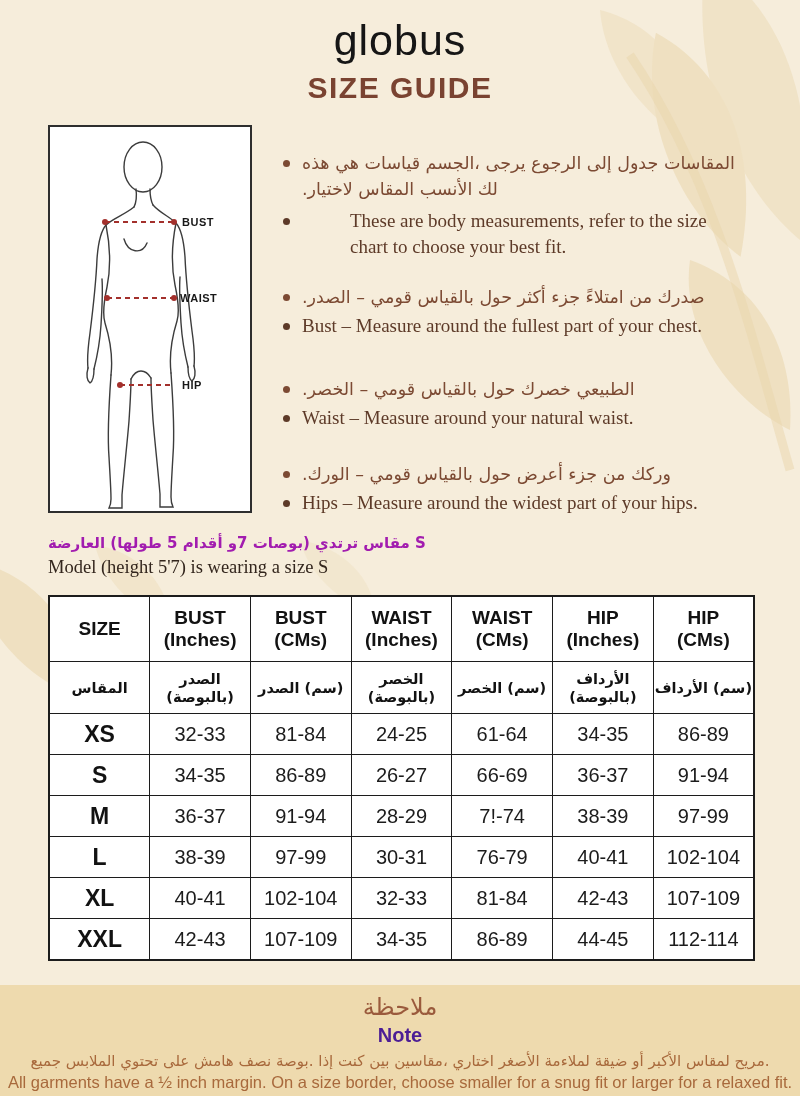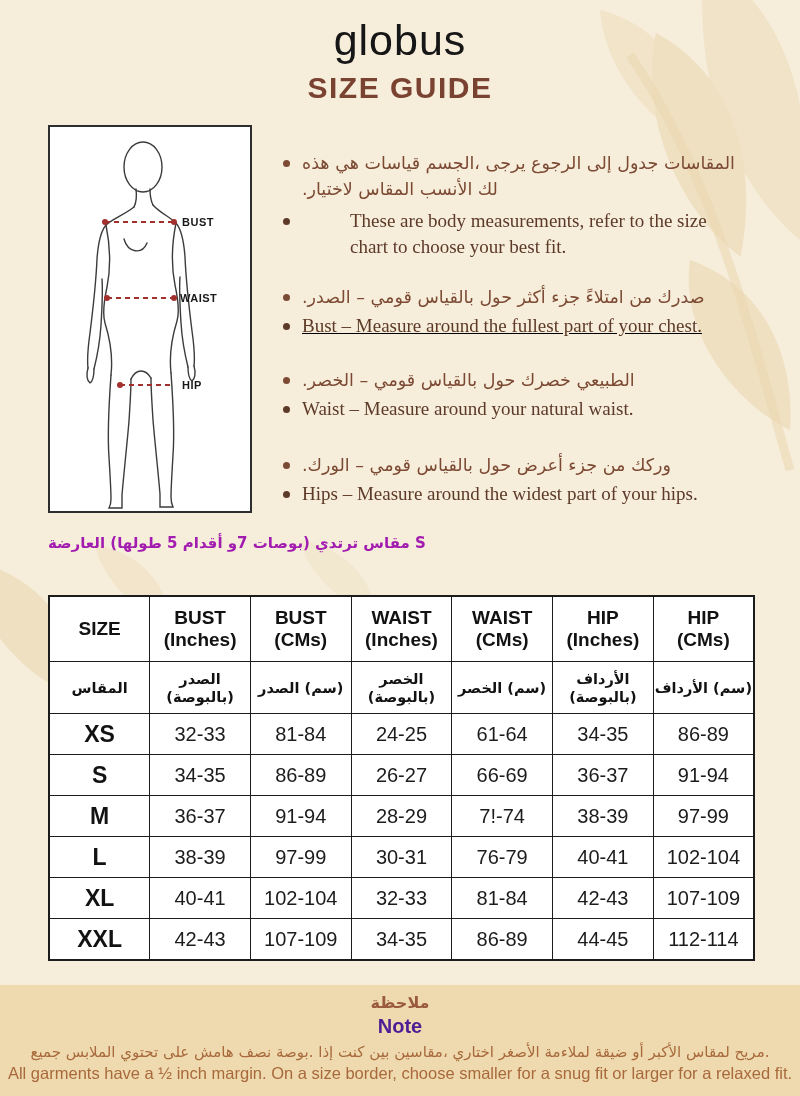--- a/index.html
+++ b/index.html
@@ -19,38 +19,38 @@
   .mline{stroke:#a3302c;stroke-width:2;stroke-dasharray:5 4;}
   .mdot{fill:#a3302c;}
   .mlabel{font-family:"Liberation Sans",sans-serif;font-size:11px;font-weight:700;fill:#181818;letter-spacing:.5px;}
   
   .bullets{position:absolute;left:283px;top:150px;width:462px;z-index:2;}
   .bullet-item{display:flex;align-items:flex-start;}
   .dot{flex:0 0 auto;width:7px;height:7px;border-radius:50%;margin:10px 12px 0 0;}
   .dot-ar{background:#7c4a33;}
   .dot-en{background:#5d3a28;}
   .ar-text{font-family:"DejaVu Sans",sans-serif;font-size:17.5px;line-height:26px;color:#7c4a33;white-space:nowrap;}
-  .en-text{font-family:"Liberation Serif",serif;font-size:19px;line-height:26px;color:#5d3a28;}.mb24{margin-bottom:24px;gap:48px;}.mb32{margin-bottom:28px;text-decoration:underline;}.mb30{margin-bottom:30px;}.mb2{margin-bottom:3px;}
+  .en-text{font-family:"Liberation Serif",serif;font-size:19px;line-height:26px;color:#5d3a28;}.mb24{margin-bottom:24px;gap:48px;}.mb32{margin-bottom:37px;}.mb30{margin-bottom:30px;}.mb2{margin-bottom:3px;}
   
   .model{position:absolute;left:48px;top:531px;z-index:2;}
   .model-ar{font-family:"DejaVu Sans",sans-serif;font-size:15px;line-height:24px;color:#a21caf;font-weight:bold;}
   .model-en{font-family:"Liberation Serif",serif;font-size:18.5px;line-height:25px;color:#33261d;}
   
   .size-table{position:absolute;left:48px;top:595px;width:707px;z-index:2;
         border-collapse:collapse;background:#ffffff;table-layout:fixed;}
   .size-table{border:2.5px solid #1c1c1c;}
   .size-table th,.size-table td{border:1.5px solid #1c1c1c;text-align:center;vertical-align:middle;padding:0;}
   .th-en{height:64px;font-size:19px;line-height:22px;font-weight:700;color:#121212;}
   .th-ar{height:51px;font-family:"DejaVu Sans",sans-serif;font-size:14.5px;line-height:18px;font-weight:700;color:#121212;}
   .row-data th,.row-data td{height:40px;}
   .td-size{font-size:23px;font-weight:700;color:#121212;}
   .td-val{font-size:20px;font-weight:400;color:#1c1c1c;white-space:nowrap;}
   
   .note-band{position:absolute;left:0;top:985px;width:800px;height:111px;background:#eedaae;z-index:3;text-align:center;}
-  .note-title-ar{margin-top:8px;font-family:"DejaVu Sans",sans-serif;font-size:16px;font-weight:700;color:#9a5a3c;}
+  .note-title-ar{margin-top:8px;font-family:"DejaVu Sans",sans-serif;font-size:24px;font-weight:400;color:#9a5a3c;}
   .note-title-en{margin-top:3px;font-size:20px;font-weight:700;color:#4c1d95;}
   .note-body-ar{margin-top:5px;font-family:"DejaVu Sans",sans-serif;font-size:15px;color:#a8693c;}
   .note-body-en{margin-top:3px;font-size:16.5px;color:#a8693c;}
 </style>
 </head>
 <body>
 
 <div class="page">
 
   <svg class="decor" width="800" height="1096" viewBox="0 0 800 1096">
@@ -143,20 +143,21 @@
       <div class="ar-text">.الورك ‎– ‎قومي ‎بالقياس ‎حول ‎أعرض ‎جزء ‎من ‎وركك</div>
     </div>
     <div class="bullet-item">
       <span class="dot dot-en"></span>
       <div class="en-text">Hips – Measure around the widest part of your hips.</div>
     </div>
   </div>
 
   <div class="model">
     <div class="model-ar">العارضة ‎(طولها ‎5 ‎أقدام ‎و‎7 ‎بوصات) ‎ترتدي ‎مقاس ‎S</div>
+    <div class="model-en">Model (height 5'7) is wearing a size S</div>
   </div>
 
   <table class="size-table">
     <tbody>
         <tr>
       <th class="th-en">
             <div>SIZE</div>
             <div></div>
           </th>
       <th class="th-en">

